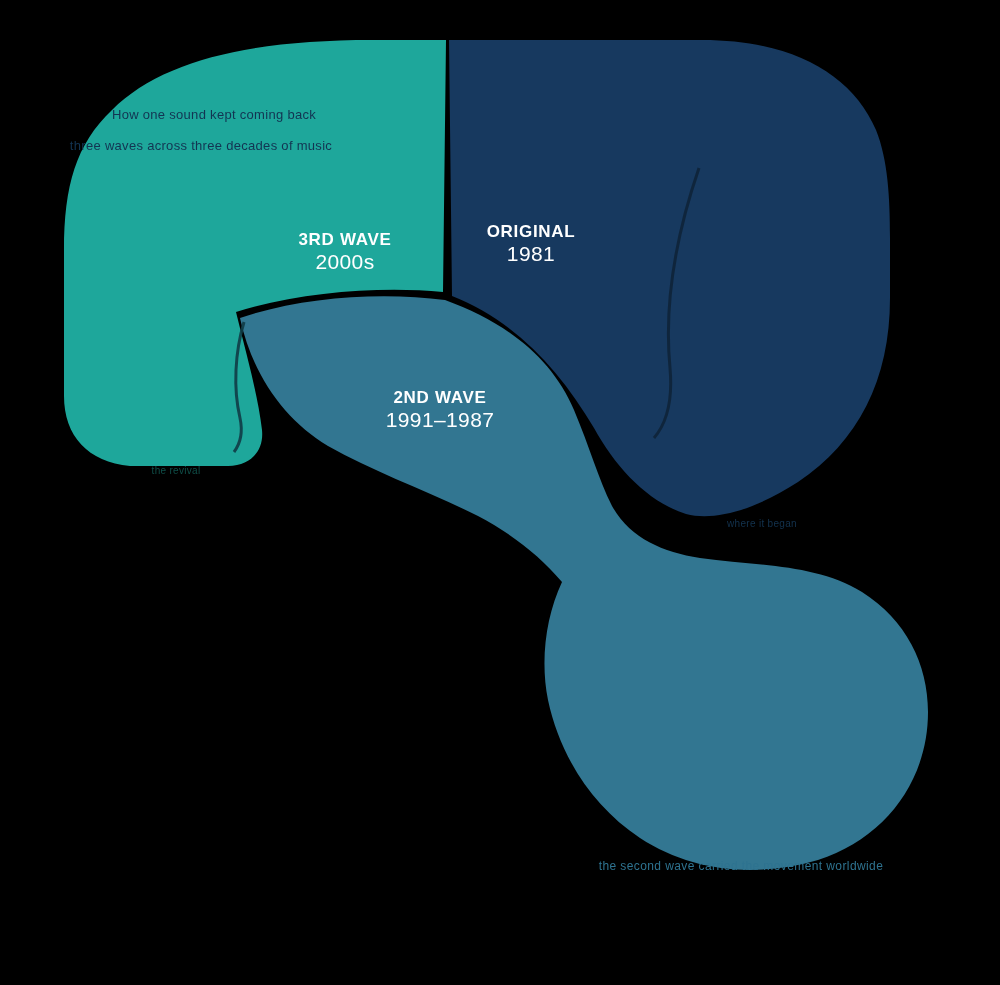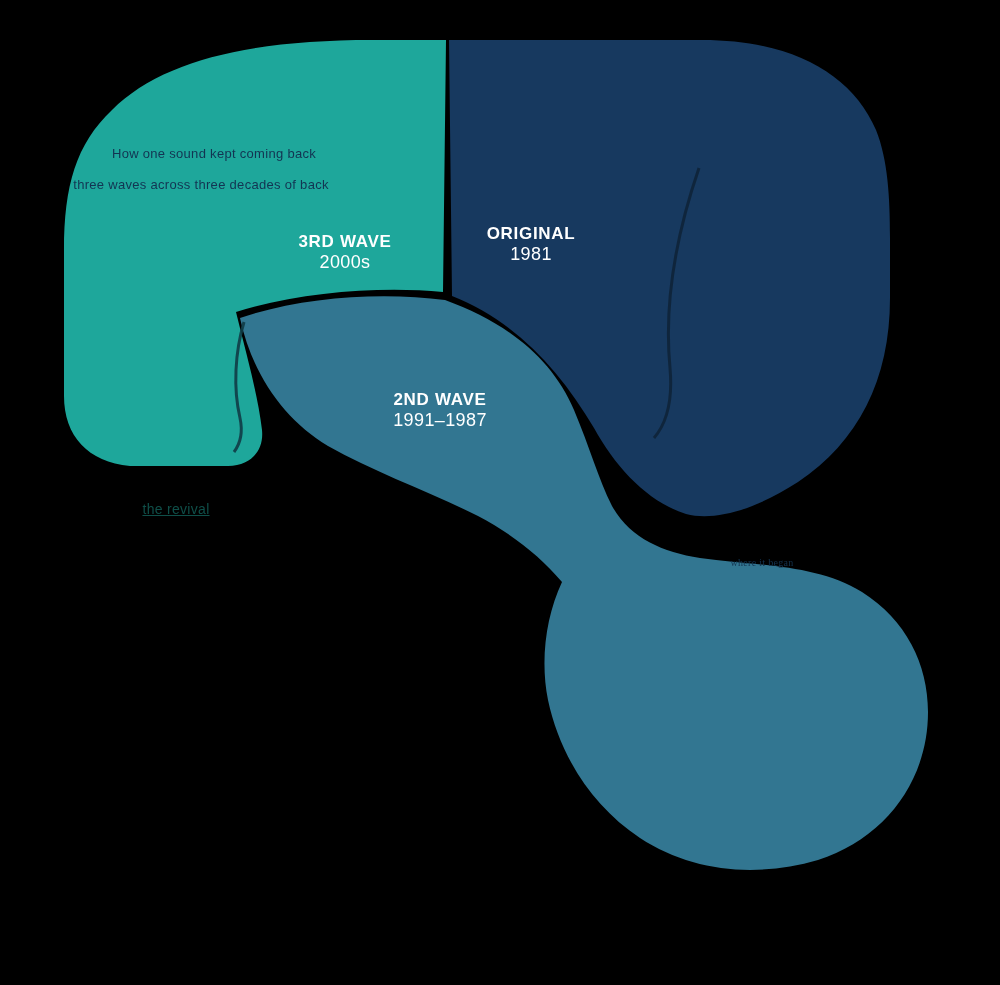--- a/index.html
+++ b/index.html
@@ -12,28 +12,28 @@
   }
   .stage svg{position:absolute;inset:0;}
   .seg-label{
     position:absolute;
     transform:translate(-50%,-50%);
     display:flex;flex-direction:column;align-items:center;
     color:#ffffff;text-align:center;white-space:nowrap;
     pointer-events:none;
   }
   .seg-title{font-weight:bold;font-size:17px;letter-spacing:.7px;}
-  .seg-years{font-size:18px;letter-spacing:.4px;}
+  .seg-years{font-size:21px;letter-spacing:.4px;}
   .caption{
     position:absolute;transform:translate(-50%,-50%);
-    white-space:nowrap;text-align:left;pointer-events:none;margin-top:39px;
+    white-space:nowrap;text-align:left;pointer-events:none;
   }
   .cap-topline{font-size:13px;color:#133452;letter-spacing:.3px;}
-  .cap-teal{font-size:14px;color:#0f4f49;letter-spacing:.3px;text-decoration:underline;}
-  .cap-navy{font-size:10px;color:#13334f;letter-spacing:.3px;font-family:Liberation Serif, serif;}
+  .cap-teal{font-size:10px;color:#0f4f49;letter-spacing:.3px;}
+  .cap-navy{font-size:10px;color:#13334f;letter-spacing:.3px;}
   .cap-blue{font-size:12px;color:#2e7390;letter-spacing:.4px;}
 </style>
 </head>
 <body>
 
 <div class="stage">
 
   <svg width="1000" height="985" viewBox="0 0 1000 985">
 
     <path d="M 446 40
@@ -90,20 +90,21 @@
     <span class="seg-years">1981</span>
   </div>
 
   <div class="seg-label" style="left:440px;top:410px">
     <span class="seg-title">2ND WAVE</span>
     <span class="seg-years">1991–1987</span>
   </div>
 
   <div class="caption cap-topline" style="left:214px;top:114px">How one sound kept coming back</div>
 
-  <div class="caption cap-topline" style="left:201px;top:145px">three waves across three decades of back</div>
+  <div class="caption cap-topline" style="left:201px;top:145px">three waves across three decades of music</div>
 
   <div class="caption cap-teal" style="left:176px;top:470px">the revival</div>
 
   <div class="caption cap-navy" style="left:762px;top:523px">where it began</div>
 
+  <div class="caption cap-blue" style="left:741px;top:866px">the second wave carried the movement worldwide</div>
 
 </div>
 
 </body></html>

